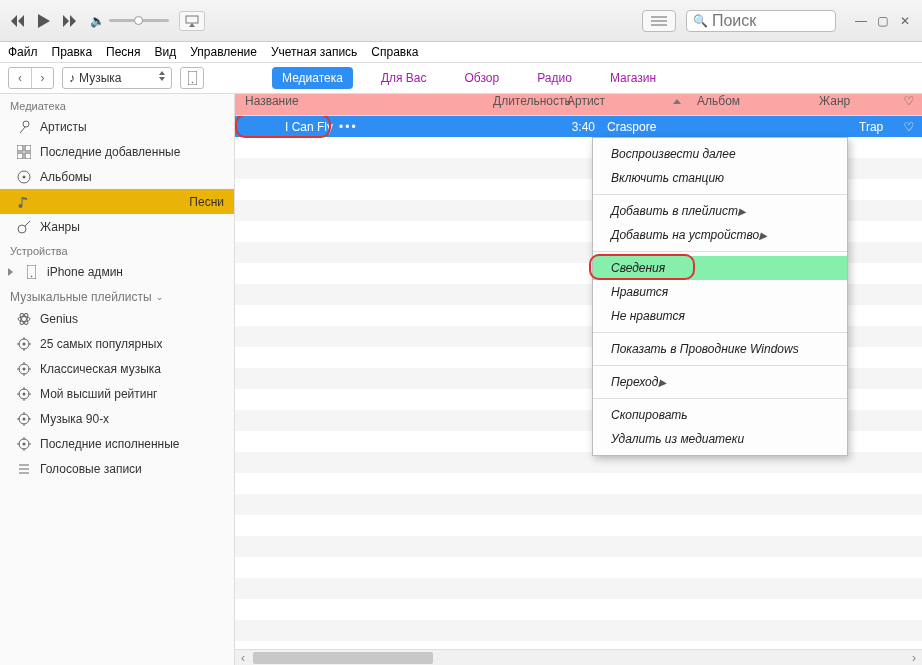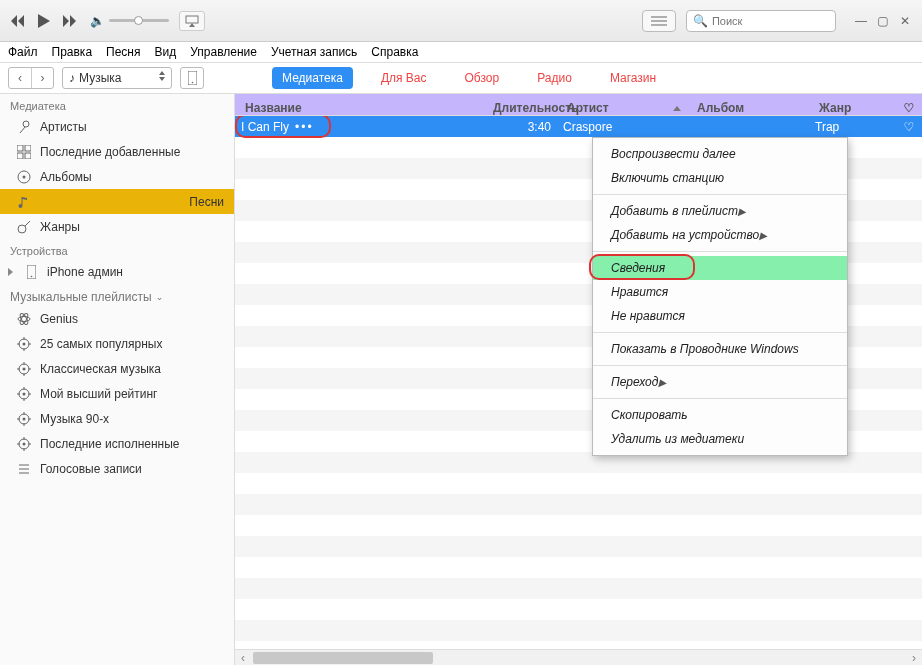--- a/index.html
+++ b/index.html
@@ -10,68 +10,68 @@
 .playback { display:flex; align-items:center; gap:6px; }
 .pbtn { width:20px; height:20px; display:flex; align-items:center; justify-content:center; color:#555; }
 .vol { display:flex; align-items:center; gap:4px; margin-left:10px; }
 .voltrack { width:60px; height:3px; background:#bbb; border-radius:2px; position:relative; }
 .volknob { position:absolute; left:25px; top:-3px; width:9px; height:9px; background:#fff; border:1px solid #999; border-radius:50%; }
 .airbtn { width:26px; height:20px; border:1px solid #ccc; border-radius:3px; margin-left:10px; display:flex; align-items:center; justify-content:center; background:#f8f8f8; }
 .applelogo { position:absolute; left:50%; transform:translateX(-50%); font-size:22px; color:#555; }
 .titright { margin-left:auto; display:flex; align-items:center; gap:10px; }
 .listbtn { width:34px; height:22px; border:1px solid #bbb; border-radius:4px; display:flex; align-items:center; justify-content:center; background:#f8f8f8; }
 .search { width:150px; height:22px; border:1px solid #bbb; border-radius:4px; background:#fff; display:flex; align-items:center; padding:0 6px; gap:4px; color:#888; }
-.search input { border:none; outline:none; width:100%; font-size:11px; color:#555; }
+.search input { border:none; outline:none; width:100%; font-size:16px; color:#555; }
 .winctrl { display:flex; gap:4px; margin-left:6px; }
 .wbt { width:18px; height:16px; display:flex; align-items:center; justify-content:center; color:#666; }
 
 
 .menubar { height:20px; padding:0 8px; display:flex; align-items:center; gap:14px; font-size:12px; color:#000000; }
 .menubar span { cursor:default; }
 
 
 .toolbar { height:32px; border-top:1px solid #ddd; border-bottom:1px solid #ddd; display:flex; align-items:center; padding:0 8px; gap:8px; }
 .navbtns { display:flex; border:1px solid #bbb; border-radius:3px; overflow:hidden; }
 .navbtns div { width:22px; height:20px; display:flex; align-items:center; justify-content:center; color:#666; }
 .navbtns div + div { border-left:1px solid #ccc; }
 .drop { height:22px; border:1px solid #bbb; border-radius:3px; padding:0 18px 0 6px; display:flex; align-items:center; gap:4px; background:#fff; position:relative; min-width:110px; }
 .drop::after { content:""; position:absolute; right:6px; width:0; height:0; border-left:3px solid transparent; border-right:3px solid transparent; border-top:4px solid #666; top:9px; }
 .drop::before { content:""; position:absolute; right:6px; width:0; height:0; border-left:3px solid transparent; border-right:3px solid transparent; border-bottom:4px solid #666; top:3px; }
 .tinybtn { width:24px; height:22px; border:1px solid #bbb; border-radius:3px; display:flex; align-items:center; justify-content:center; background:#fff; color:#666; }
 .tabs { display:flex; gap:18px; margin-left:60px; align-items:center; }
-.tab { padding:4px 10px; border-radius:4px; color:#ef4444; }
+.tab { padding:4px 10px; border-radius:4px; color:#a21caf; }
 .tab.active { background:#2f8ef4; color:#fff; }
 
 
 .bodywrap { display:flex; height:571px; position:relative; }
 .sidebar { width:235px; border-right:1px solid #ddd; background:#fafafa; overflow:hidden; }
 .sec { padding:6px 10px 2px; color:#777; font-size:11px; display:flex; align-items:center; gap:4px; }
 .sitem { height:25px; display:flex; align-items:center; gap:8px; padding:0 10px 0 16px; color:#333; }
 .sitem.sel { background:#eab308;justify-content:space-between; }
 .sitem .ic { width:16px; height:16px; display:flex; align-items:center; justify-content:center; color:#555; }
 .sitem.device { padding-left:8px; }
 .tri { width:0; height:0; border-top:4px solid transparent; border-bottom:4px solid transparent; border-left:5px solid #888; margin-right:2px; }
 
 .main { flex:1; display:flex; flex-direction:column; position:relative; }
-.cols { height:22px; background:#c4b5fd; border-bottom:1px solid #ddd; display:flex; align-items:flex-end; color:#555; font-size:11px; padding-left:4px;font-weight:bold; }
+.cols { height:22px; background:#fca5a5; border-bottom:1px solid #ddd; display:flex; align-items:flex-start; color:#555; font-size:11px; padding-left:4px; }
 .cols > div { padding:0 6px; }
 .c-name { width:248px; }
 .c-dur { width:74px; text-align:right; }
 .c-art { width:130px; display:flex; align-items:center; justify-content:space-between; }
 .c-alb { width:122px; }
 .c-gen { flex:1; }
 .c-heart { width:26px; text-align:center; }
 .sortcaret { width:0;height:0;border-left:4px solid transparent;border-right:4px solid transparent;border-bottom:5px solid #777; margin-right:4px; }
 
 .rows { flex:1; overflow:hidden; position:relative; }
 .row { height:21px; display:flex; align-items:center; }
 .row:nth-child(even){ background:#f5f5f5; }
 .row.sel { background:#2f8ef4; color:#fff; }
 .row > div { padding:0 6px; }
-.r-name { width:248px; display:flex; align-items:center; gap:6px; padding-left:28px; }
+.r-name { width:248px; display:flex; align-items:center; gap:6px; padding-left:28px;margin-left:44px; }
 .r-dur { width:74px; text-align:right; }
 .r-art { width:130px; }
 .r-alb { width:122px; }
 .r-gen { flex:1; }
 .r-heart { width:26px; text-align:center; }
 .dots { letter-spacing:2px; }
 .redring { position:absolute; border:2px solid #d33; border-radius:10px; pointer-events:none; }
 
 
 .ctx { position:absolute; left:357px; top:21px; width:256px; background:#fdfdfd; border:1px solid #bbb; box-shadow:2px 3px 8px rgba(0,0,0,0.25); padding:4px 0; z-index:50; }

